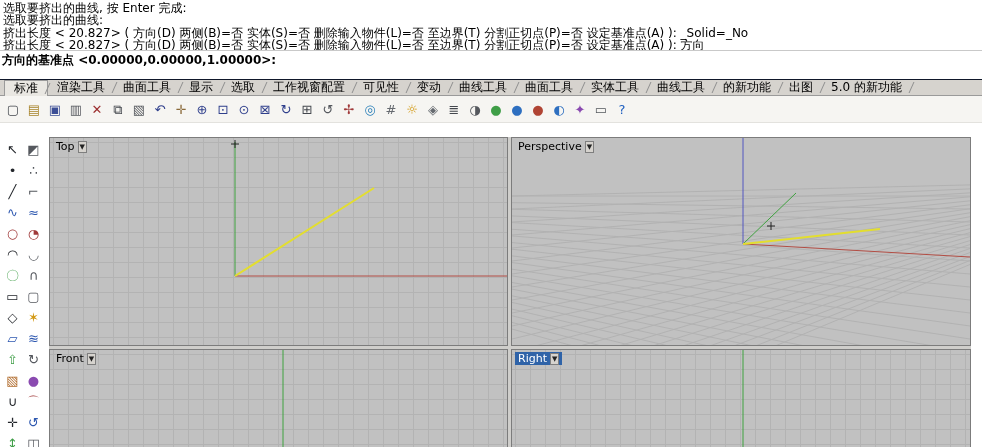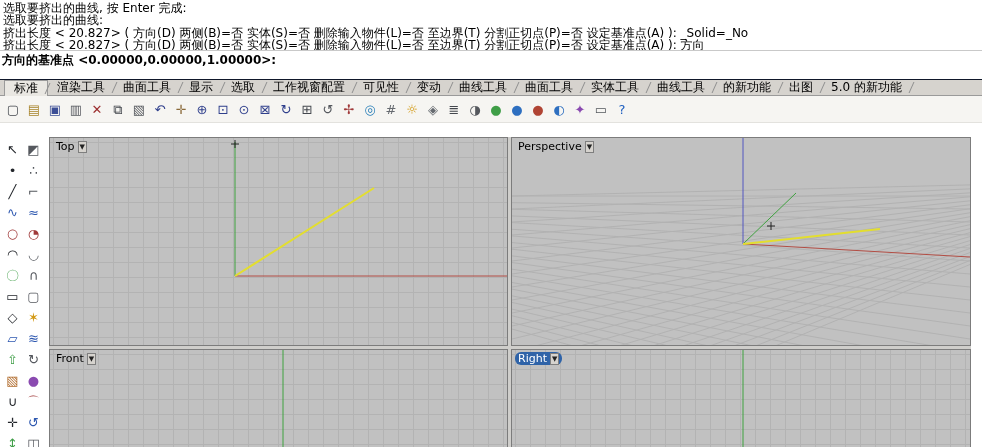--- a/index.html
+++ b/index.html
@@ -37,21 +37,21 @@
     background-size:15px 15px;background-position:3px 4px;}
   .vp svg.layer{position:absolute;left:0;top:0;}
   .vp-top{left:0;top:0;width:459px;height:209px;}
   .vp-persp{left:462px;top:0;width:460px;height:209px;}
   .vp-front{left:0;top:212px;width:459px;height:111px;}
   .vp-right{left:462px;top:212px;width:460px;height:111px;}
   .vplabel{position:absolute;top:2px;left:3px;z-index:5;display:flex;align-items:center;gap:3px;
     font-size:11px;line-height:13px;padding:0 3px;cursor:default;}
   .vplabel .vparrow{font-size:7px;line-height:8px;height:10px;display:flex;align-items:center;
     border:1px solid #7e7e7e;background:#d6d3ce;color:#222;padding:0 1px;}
-  .vplabel.active{background:#2f63a8;border-radius:6px;}
+  .vplabel.active{background:#2f63a8;}
   .vplabel.active .vpname{color:#ffffff;}
 </style>
 </head>
 <body>
 
 <div class="app">
 
   <div class="cmd-history">
     <div class="cmd-line">选取要挤出的曲线, 按 Enter 完成:</div>
       <div class="cmd-line">选取要挤出的曲线:</div>

